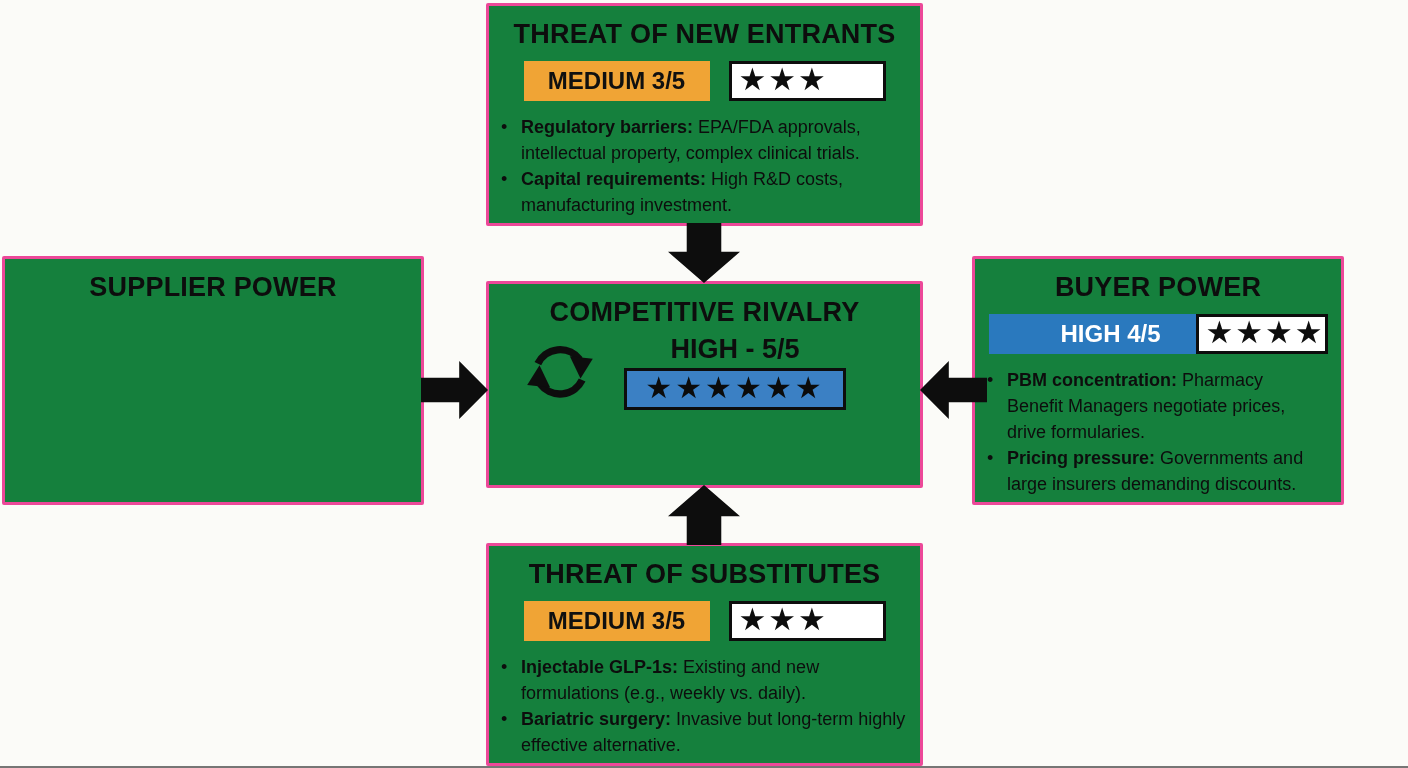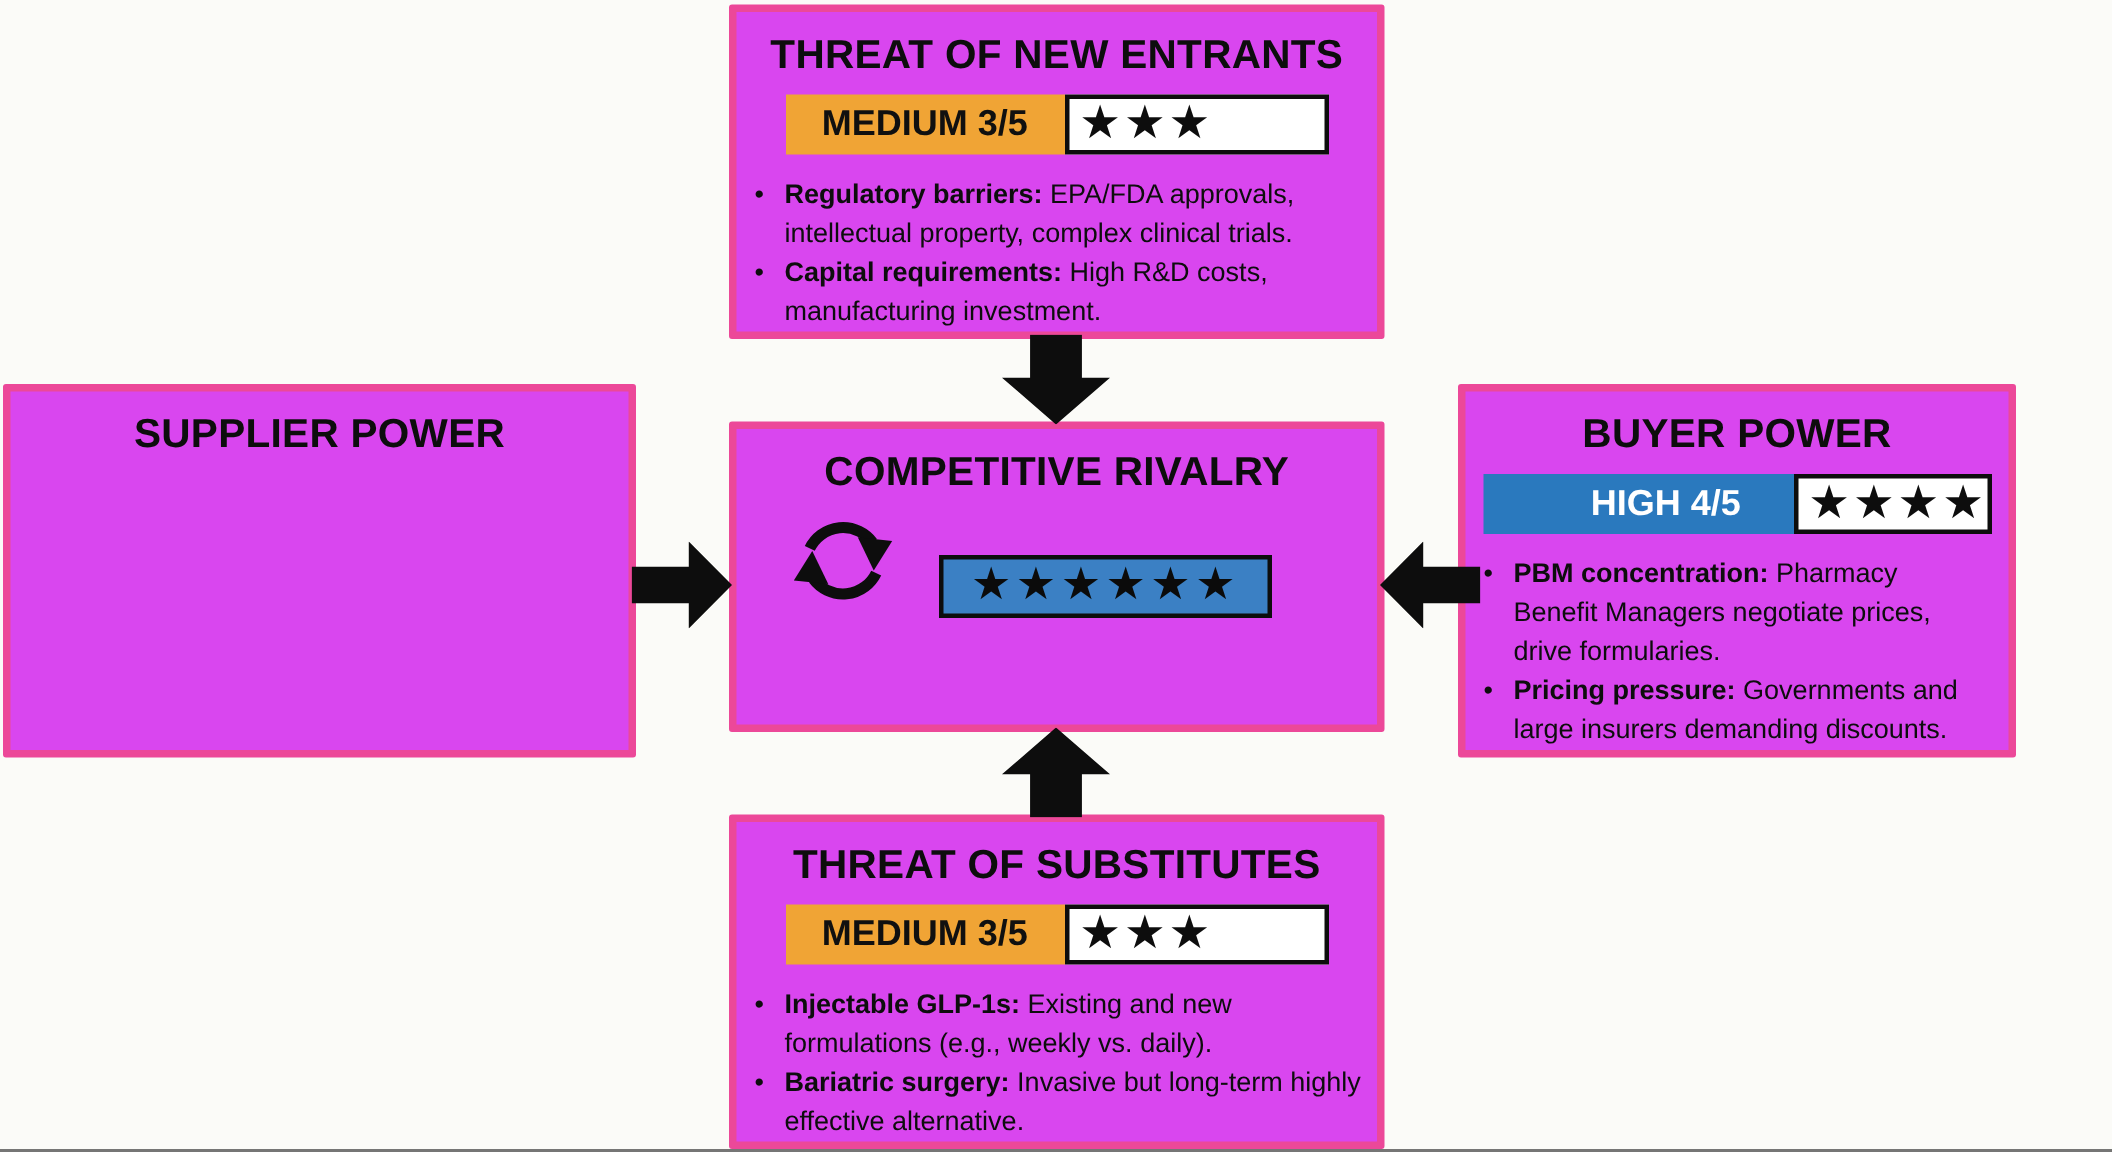--- a/index.html
+++ b/index.html
@@ -2,35 +2,35 @@
 <html><head>
 <meta charset="utf-8">
 <style>
   html,body{margin:0;padding:0;background:#e8e8e8;}
   .canvas{
     position:relative;width:1408px;height:768px;overflow:hidden;
     background:#fbfbf8;color:#0d0d0d;
     font-family:"Liberation Sans","DejaVu Sans",sans-serif;
   }
   .box{
-    position:absolute;background:#d946ef;border:5px solid #ec4899;border-radius:2px;
+    position:absolute;background:#15803d;border:3px solid #ec4899;border-radius:2px;
     box-sizing:border-box;
   }
   .box-top    {left:486px;top:3px;   width:437px;height:223px;}
   .box-left   {left:2px;  top:256px; width:422px;height:249px;}
   .box-center {left:486px;top:281px; width:437px;height:207px;}
   .box-right  {left:972px;top:256px; width:372px;height:249px;}
   .box-bottom {left:486px;top:543px; width:437px;height:223px;}
 
   .box-title{
     text-align:center;font-weight:bold;font-size:27px;line-height:32px;
     margin-top:12px;letter-spacing:0.2px;
   }
   .rating-row{display:flex;margin:11px auto 0;height:40px;}
-  .rating-row.w-top{width:362px;}
+  .rating-row.w-top{width:362px;gap:19px;}
   .rating-row.w-left{width:331px;}
   .rating-row.w-right{width:339px;}
   .rating-label{
     flex:none;display:flex;align-items:center;justify-content:center;
     font-weight:bold;font-size:24px;
   }
   .w-top .rating-label{width:186px;}
   .w-left .rating-label{width:170px;}
   .w-right .rating-label{width:170px;padding-left:37px;}
   .lvl-medium{background:#f0a435;color:#101010;}
@@ -115,20 +115,21 @@
   </div>
 
   <div class="box box-center">
     <div class="box-title">COMPETITIVE RIVALRY</div>
     <svg class="cycle-icon" viewBox="0 0 100 100" aria-hidden="true">
       <path d="M 23,41 A 30 30 0 0 1 74,36" stroke="#0d0d0d" stroke-width="9" fill="none"></path>
       <polygon points="62,32 90,35 75,59" fill="#0d0d0d"></polygon>
       <path d="M 77,61 A 30 30 0 0 1 26,66" stroke="#0d0d0d" stroke-width="9" fill="none"></path>
       <polygon points="38,70 10,67 25,43" fill="#0d0d0d"></polygon>
     </svg>
+    <div class="rivalry-level">HIGH - 5/5</div>
     <div class="rivalry-bar">
       <span class="stars">★★★★★★</span>
     </div>
   </div>
 
   <div class="box box-right">
     <div class="box-title">BUYER POWER</div>
     <div class="rating-row w-right">
       <div class="rating-label lvl-high">HIGH 4/5</div>
       <div class="stars-box">

